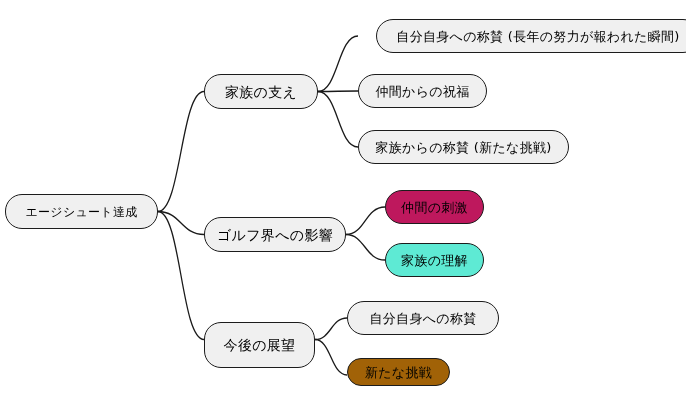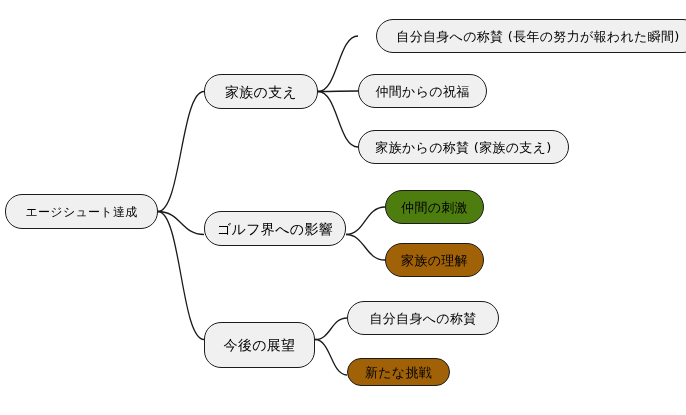--- a/index.html
+++ b/index.html
@@ -72,29 +72,29 @@
       <div class="node node-branch" style="left: 204px; top: 74px; width: 114px; height: 35px; background: rgb(240, 240, 240); border-color: rgb(28, 28, 28);">
         <span class="node-label">家族の支え</span>
       </div>
       <div class="node node-leaf" style="left: 376px; top: 19px; width: 324px; height: 34px; background: rgb(240, 240, 240); border-color: rgb(28, 28, 28);">
         <span class="node-label">自分自身への称賛 (長年の努力が報われた瞬間)</span>
       </div>
       <div class="node node-leaf" style="left: 358px; top: 74px; width: 129px; height: 34px; background: rgb(240, 240, 240); border-color: rgb(28, 28, 28); justify-content: center;">
         <span class="node-label">仲間からの祝福</span>
       </div>
       <div class="node node-leaf" style="left: 358px; top: 130px; width: 211px; height: 34px; background: rgb(240, 240, 240); border-color: rgb(28, 28, 28);">
-        <span class="node-label">家族からの称賛 (家族の支え)</span>
+        <span class="node-label">家族からの称賛 (新たな挑戦)</span>
       </div>
-      <div class="node node-branch" style="left: 204px; top: 211px; width: 142px; height: 35px; background: rgb(240, 240, 240); border-color: rgb(28, 28, 28);">
+      <div class="node node-branch" style="left: 204px; top: 217px; width: 142px; height: 35px; background: rgb(240, 240, 240); border-color: rgb(28, 28, 28);">
         <span class="node-label">ゴルフ界への影響</span>
       </div>
-      <div class="node node-leaf" style="left: 385px; top: 190px; width: 99px; height: 34px; background: #4d7c0f; border-color: rgb(28, 28, 28);">
+      <div class="node node-leaf" style="left: 385px; top: 190px; width: 99px; height: 34px; background: #be185d; border-color: rgb(28, 28, 28);">
         <span class="node-label">仲間の刺激</span>
       </div>
-      <div class="node node-leaf" style="left: 385px; top: 243px; width: 99px; height: 34px; background: #a16207; border-color: rgb(28, 28, 28);">
+      <div class="node node-leaf" style="left: 385px; top: 243px; width: 99px; height: 34px; background: #5eead4; border-color: rgb(28, 28, 28);">
         <span class="node-label">家族の理解</span>
       </div>
       <div class="node node-branch" style="left: 204px; top: 322px; width: 111px; height: 46px; background: rgb(240, 240, 240); border-color: rgb(28, 28, 28);">
         <span class="node-label">今後の展望</span>
       </div>
       <div class="node node-leaf" style="left: 347px; top: 301px; width: 152px; height: 34px; background: rgb(240, 240, 240); border-color: rgb(28, 28, 28);">
         <span class="node-label">自分自身への称賛</span>
       </div>
       <div class="node node-leaf" style="left: 347px; top: 358px; width: 103px; height: 28px; background: #a16207; border-color: rgb(28, 28, 28);">
         <span class="node-label">新たな挑戦</span>

